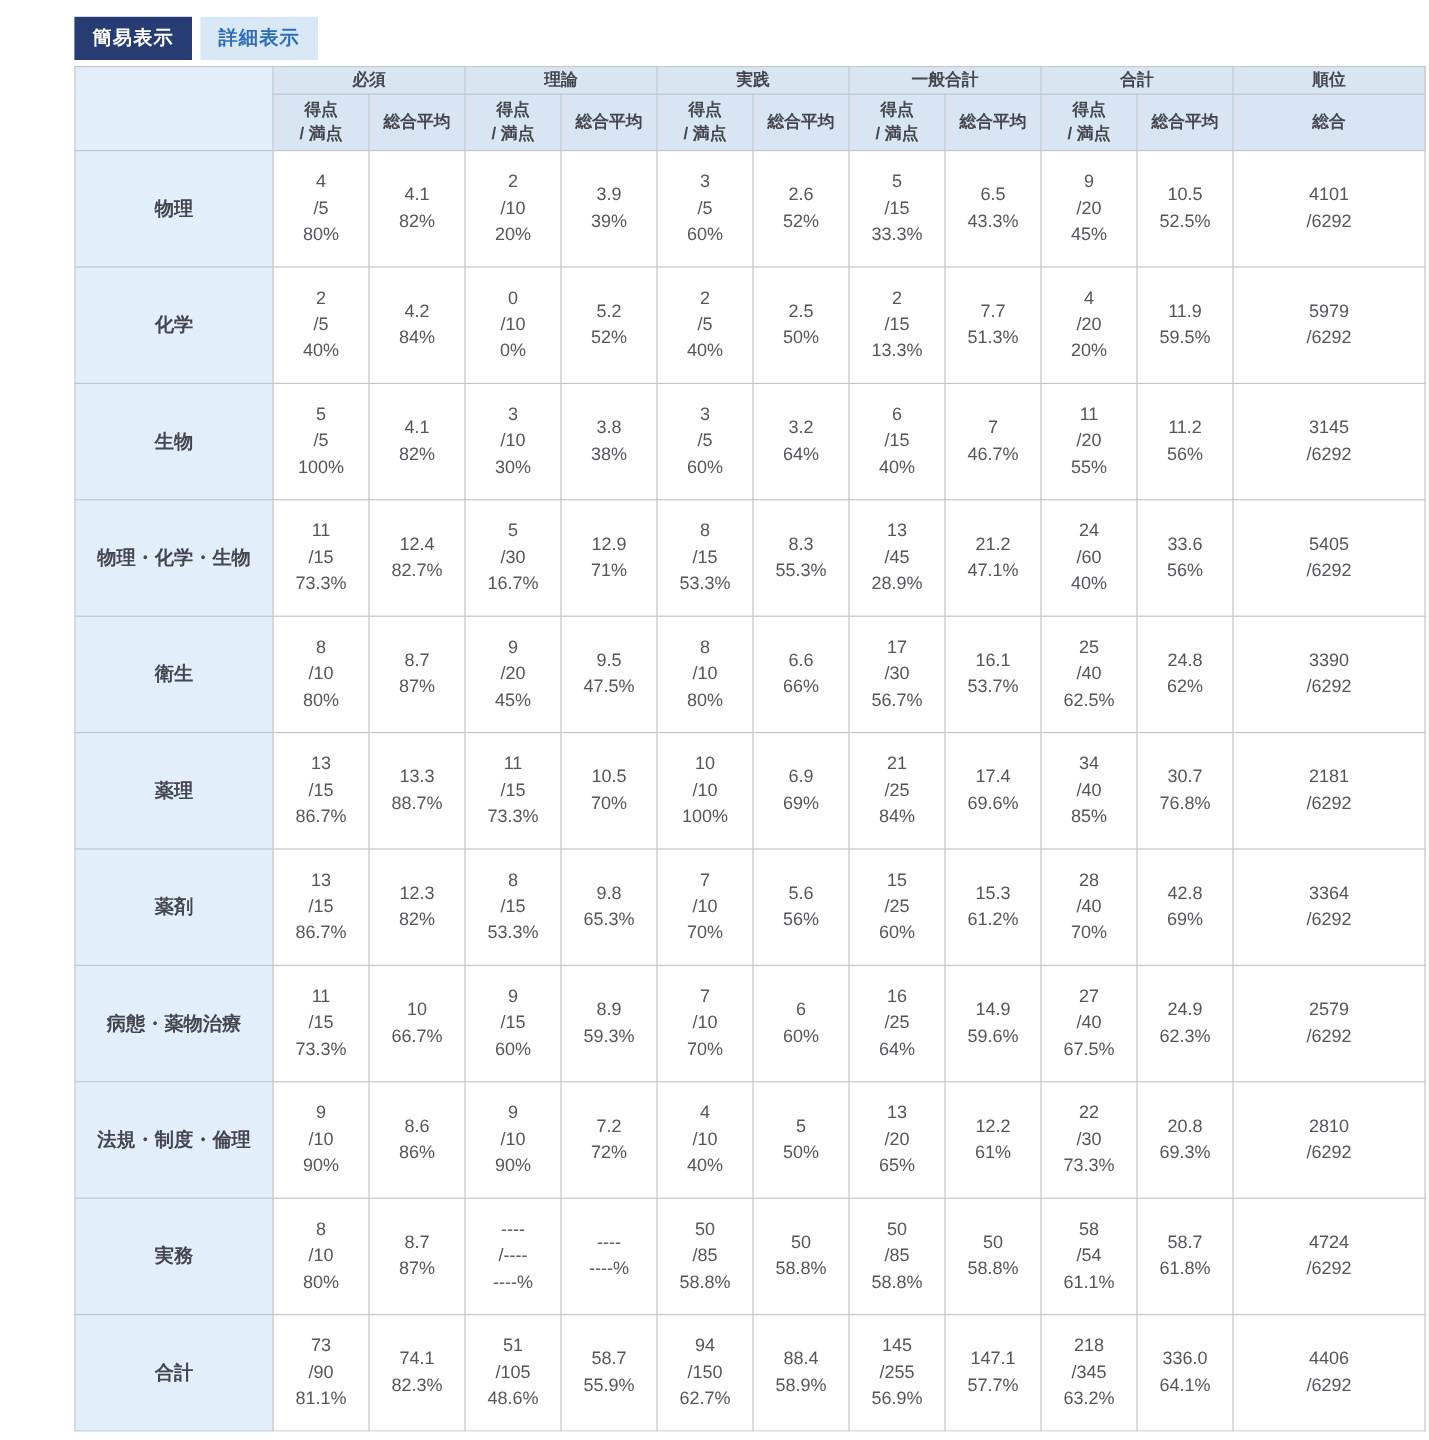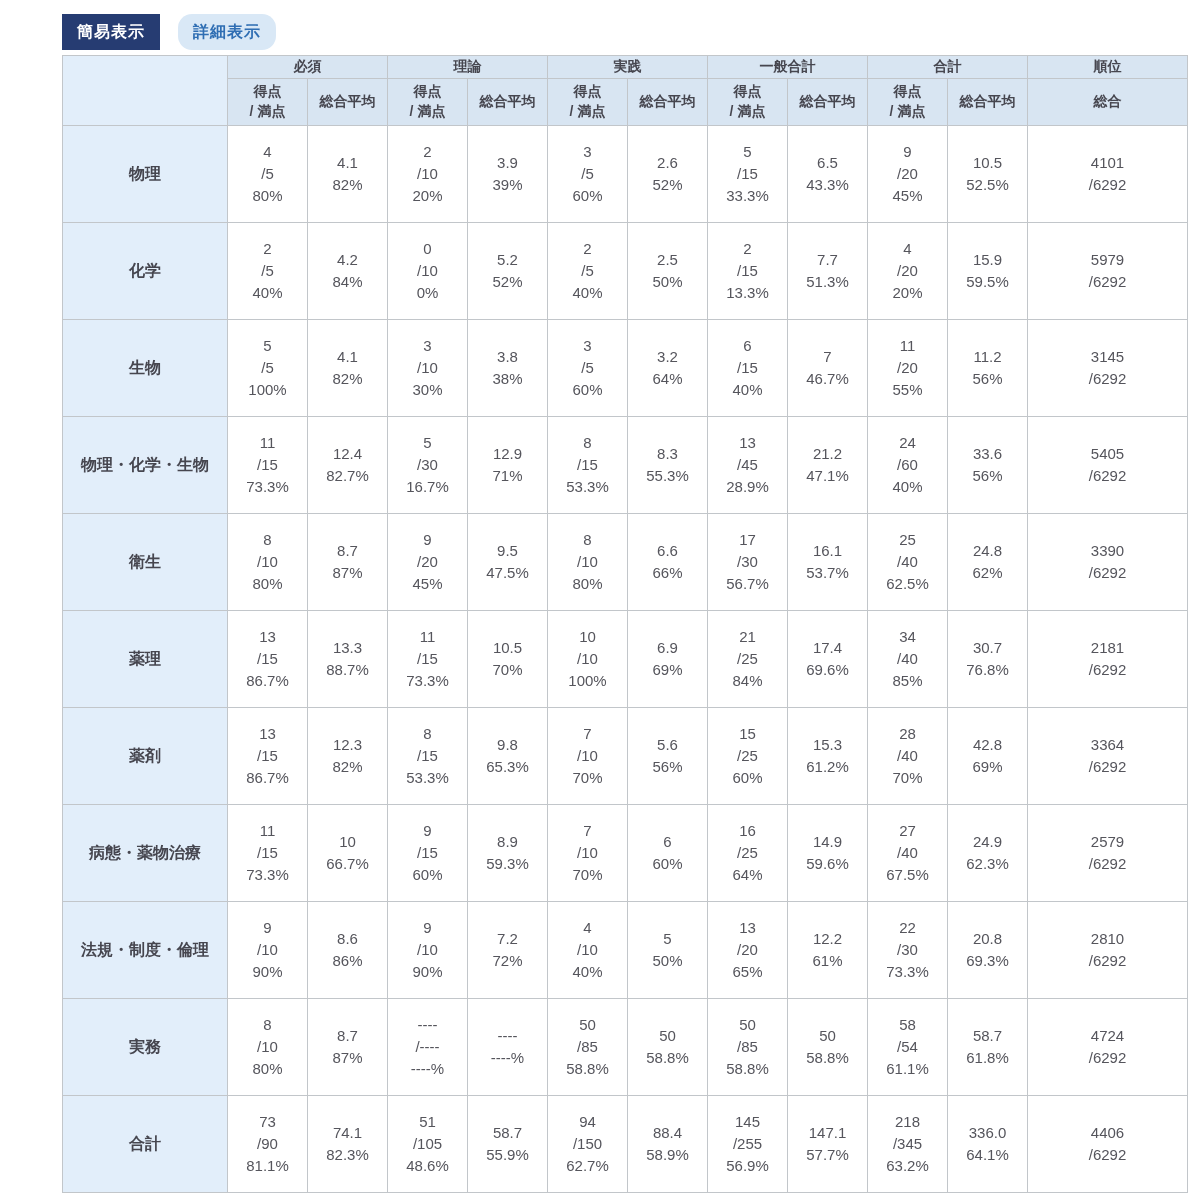--- a/index.html
+++ b/index.html
@@ -15,32 +15,32 @@
   }
   *{box-sizing:border-box;}
   html,body{margin:0;padding:0;background:#ffffff;}
   body{
     font-family:"Liberation Sans","DejaVu Sans",sans-serif;
     color:var(--text);
     width:1191px;
   }
   .page{padding:14px 2px 0 62px;}
   
-  .tabs{display:flex;gap:18px;align-items:flex-end;}
+  .tabs{display:flex;gap:7px;align-items:flex-end;}
   .tab{
     height:36px;
     min-width:98px;
     display:flex;align-items:center;justify-content:center;
     padding:0 14px;
     font-size:16px;font-weight:bold;
     cursor:pointer;
     letter-spacing:1px;
   }
   .tab.active{background:var(--active-tab-bg);color:var(--active-tab-text);}
-  .tab.inactive{background:var(--inactive-tab-bg);color:var(--inactive-tab-text);border-radius:14px;}
+  .tab.inactive{background:var(--inactive-tab-bg);color:var(--inactive-tab-text);}
   
   table{
     border-collapse:collapse;
     table-layout:fixed;
     margin-top:5px;
     width:1125px;
     font-size:15px;
   }
   th,td{
     border:1px solid var(--border);
@@ -222,21 +222,21 @@
           <td>
             <span class="line">7.7</span>
             <span class="line">51.3%</span>
           </td>
           <td>
             <span class="line">4</span>
             <span class="line">/20</span>
             <span class="line">20%</span>
           </td>
           <td>
-            <span class="line">15.9</span>
+            <span class="line">11.9</span>
             <span class="line">59.5%</span>
           </td>
           <td>
             <span class="line">5979</span>
             <span class="line">/6292</span>
           </td>
         </tr>
         <tr>
           <th class="row-label">生物</th>
           <td>

